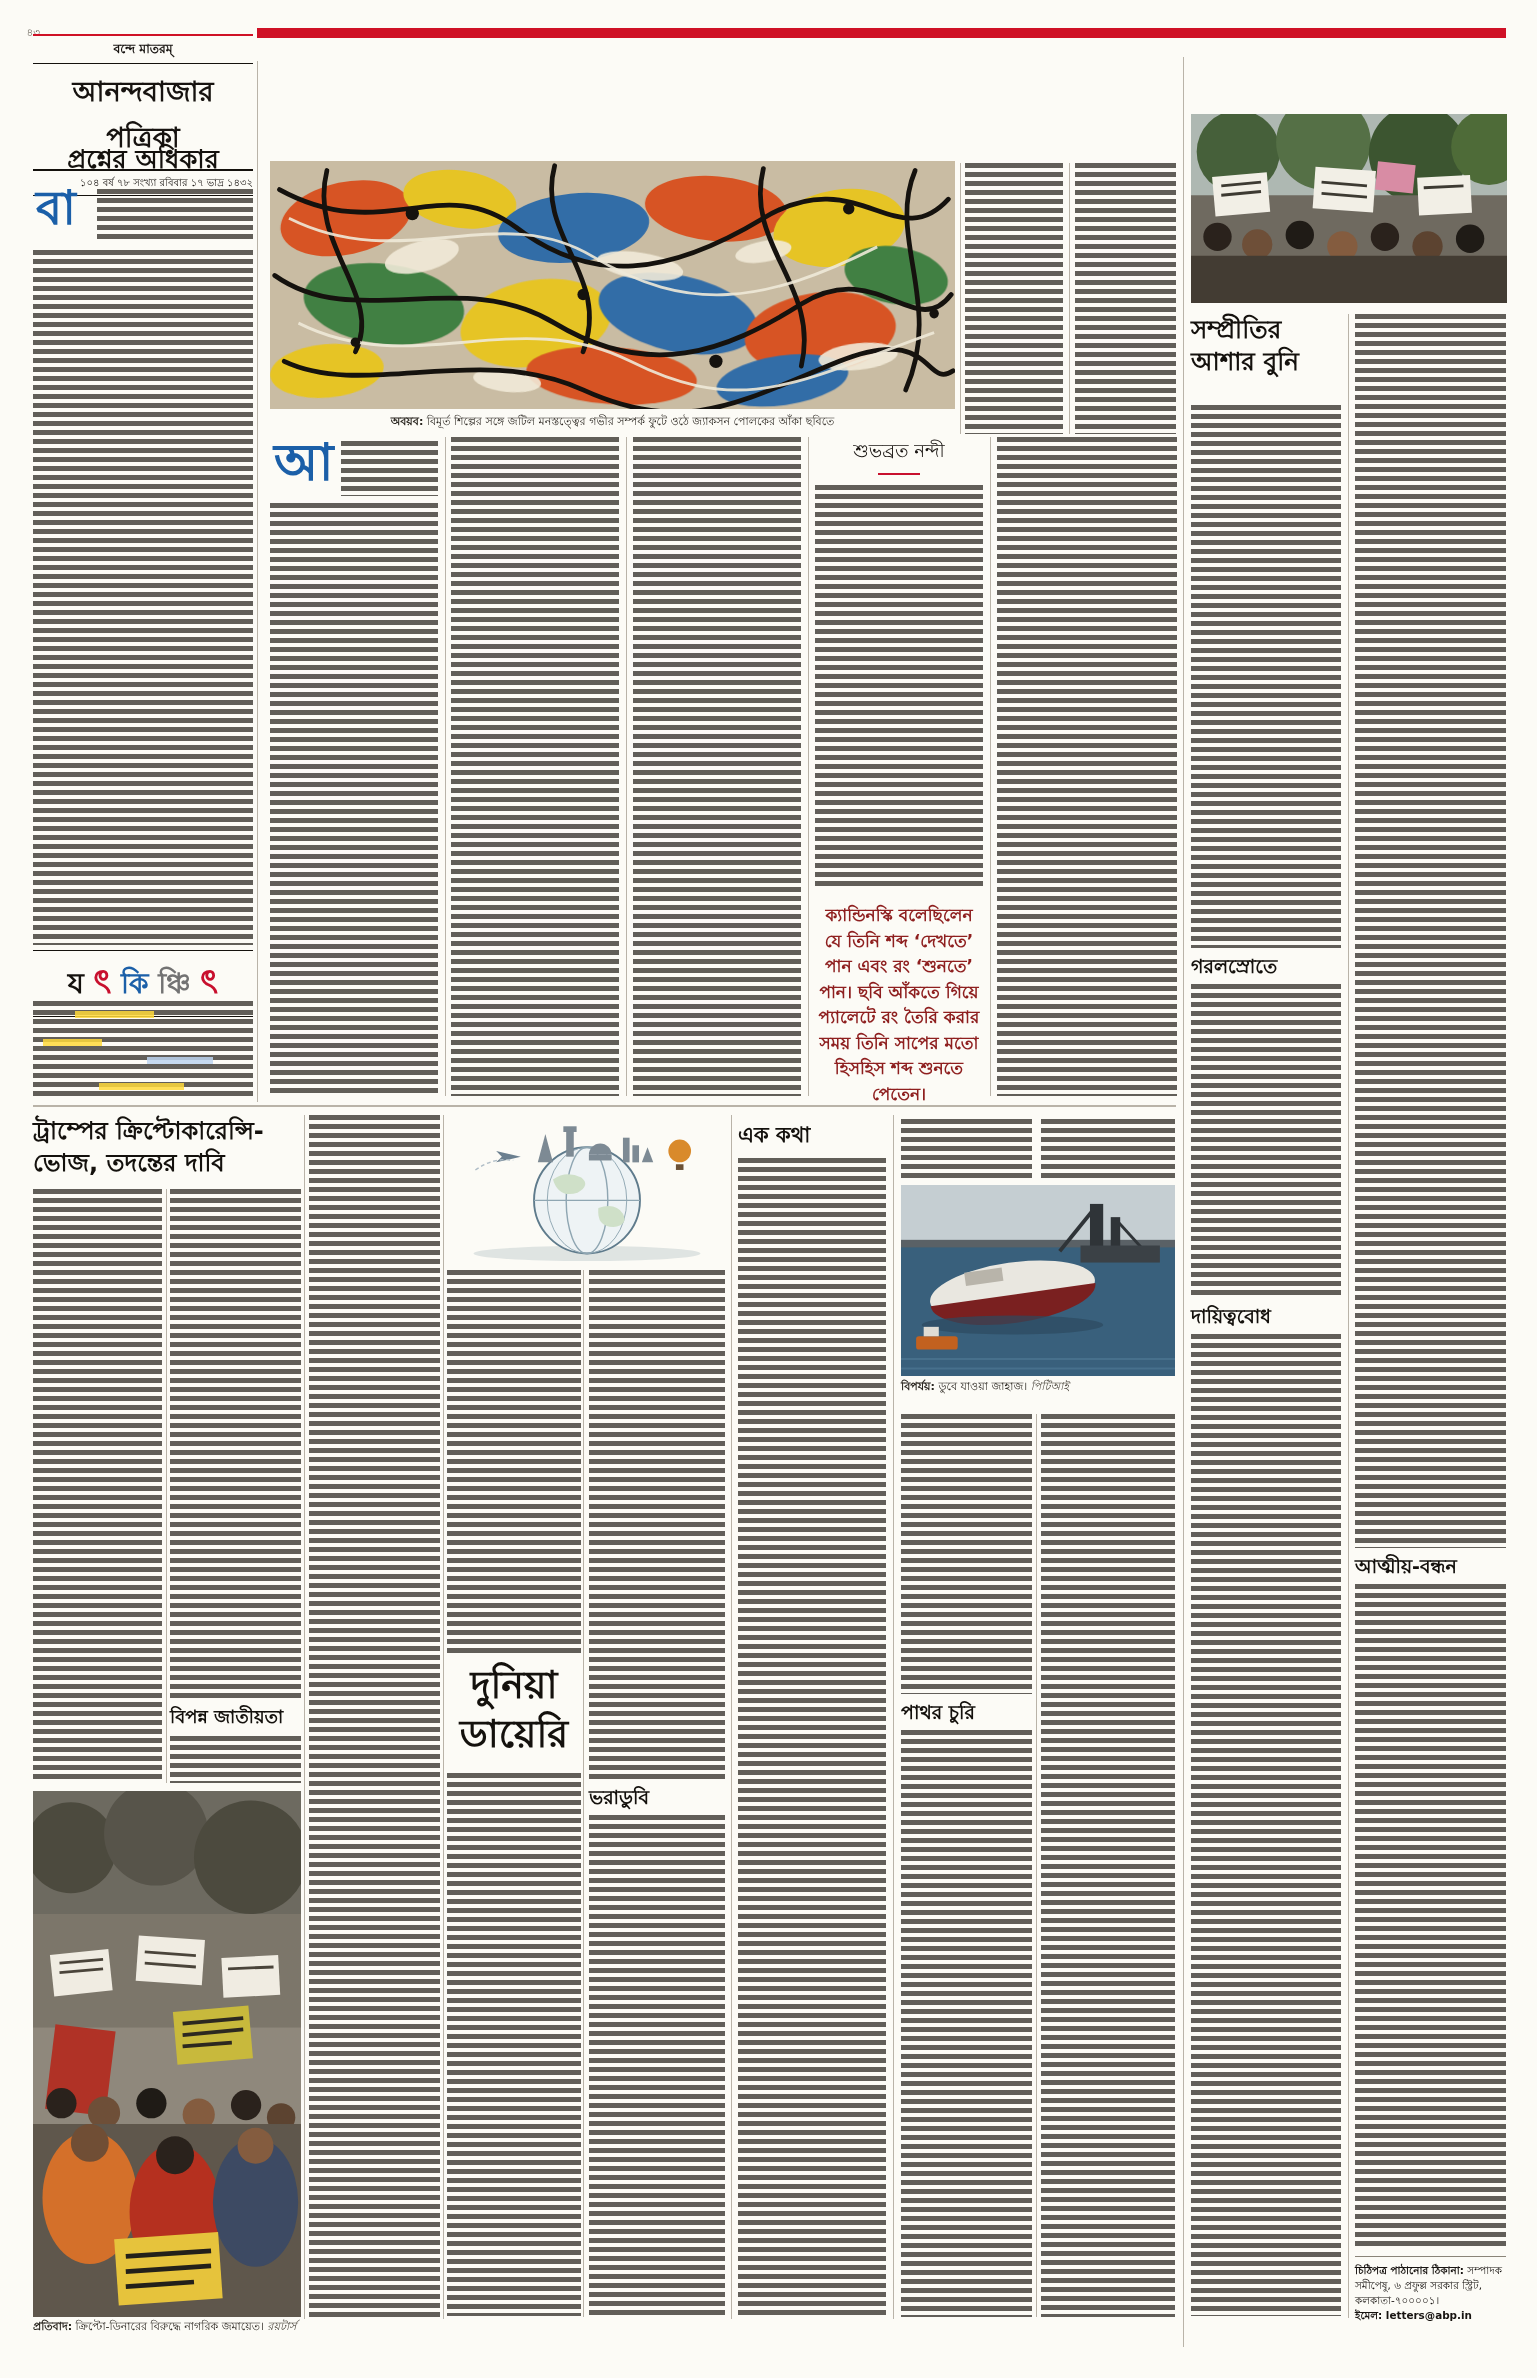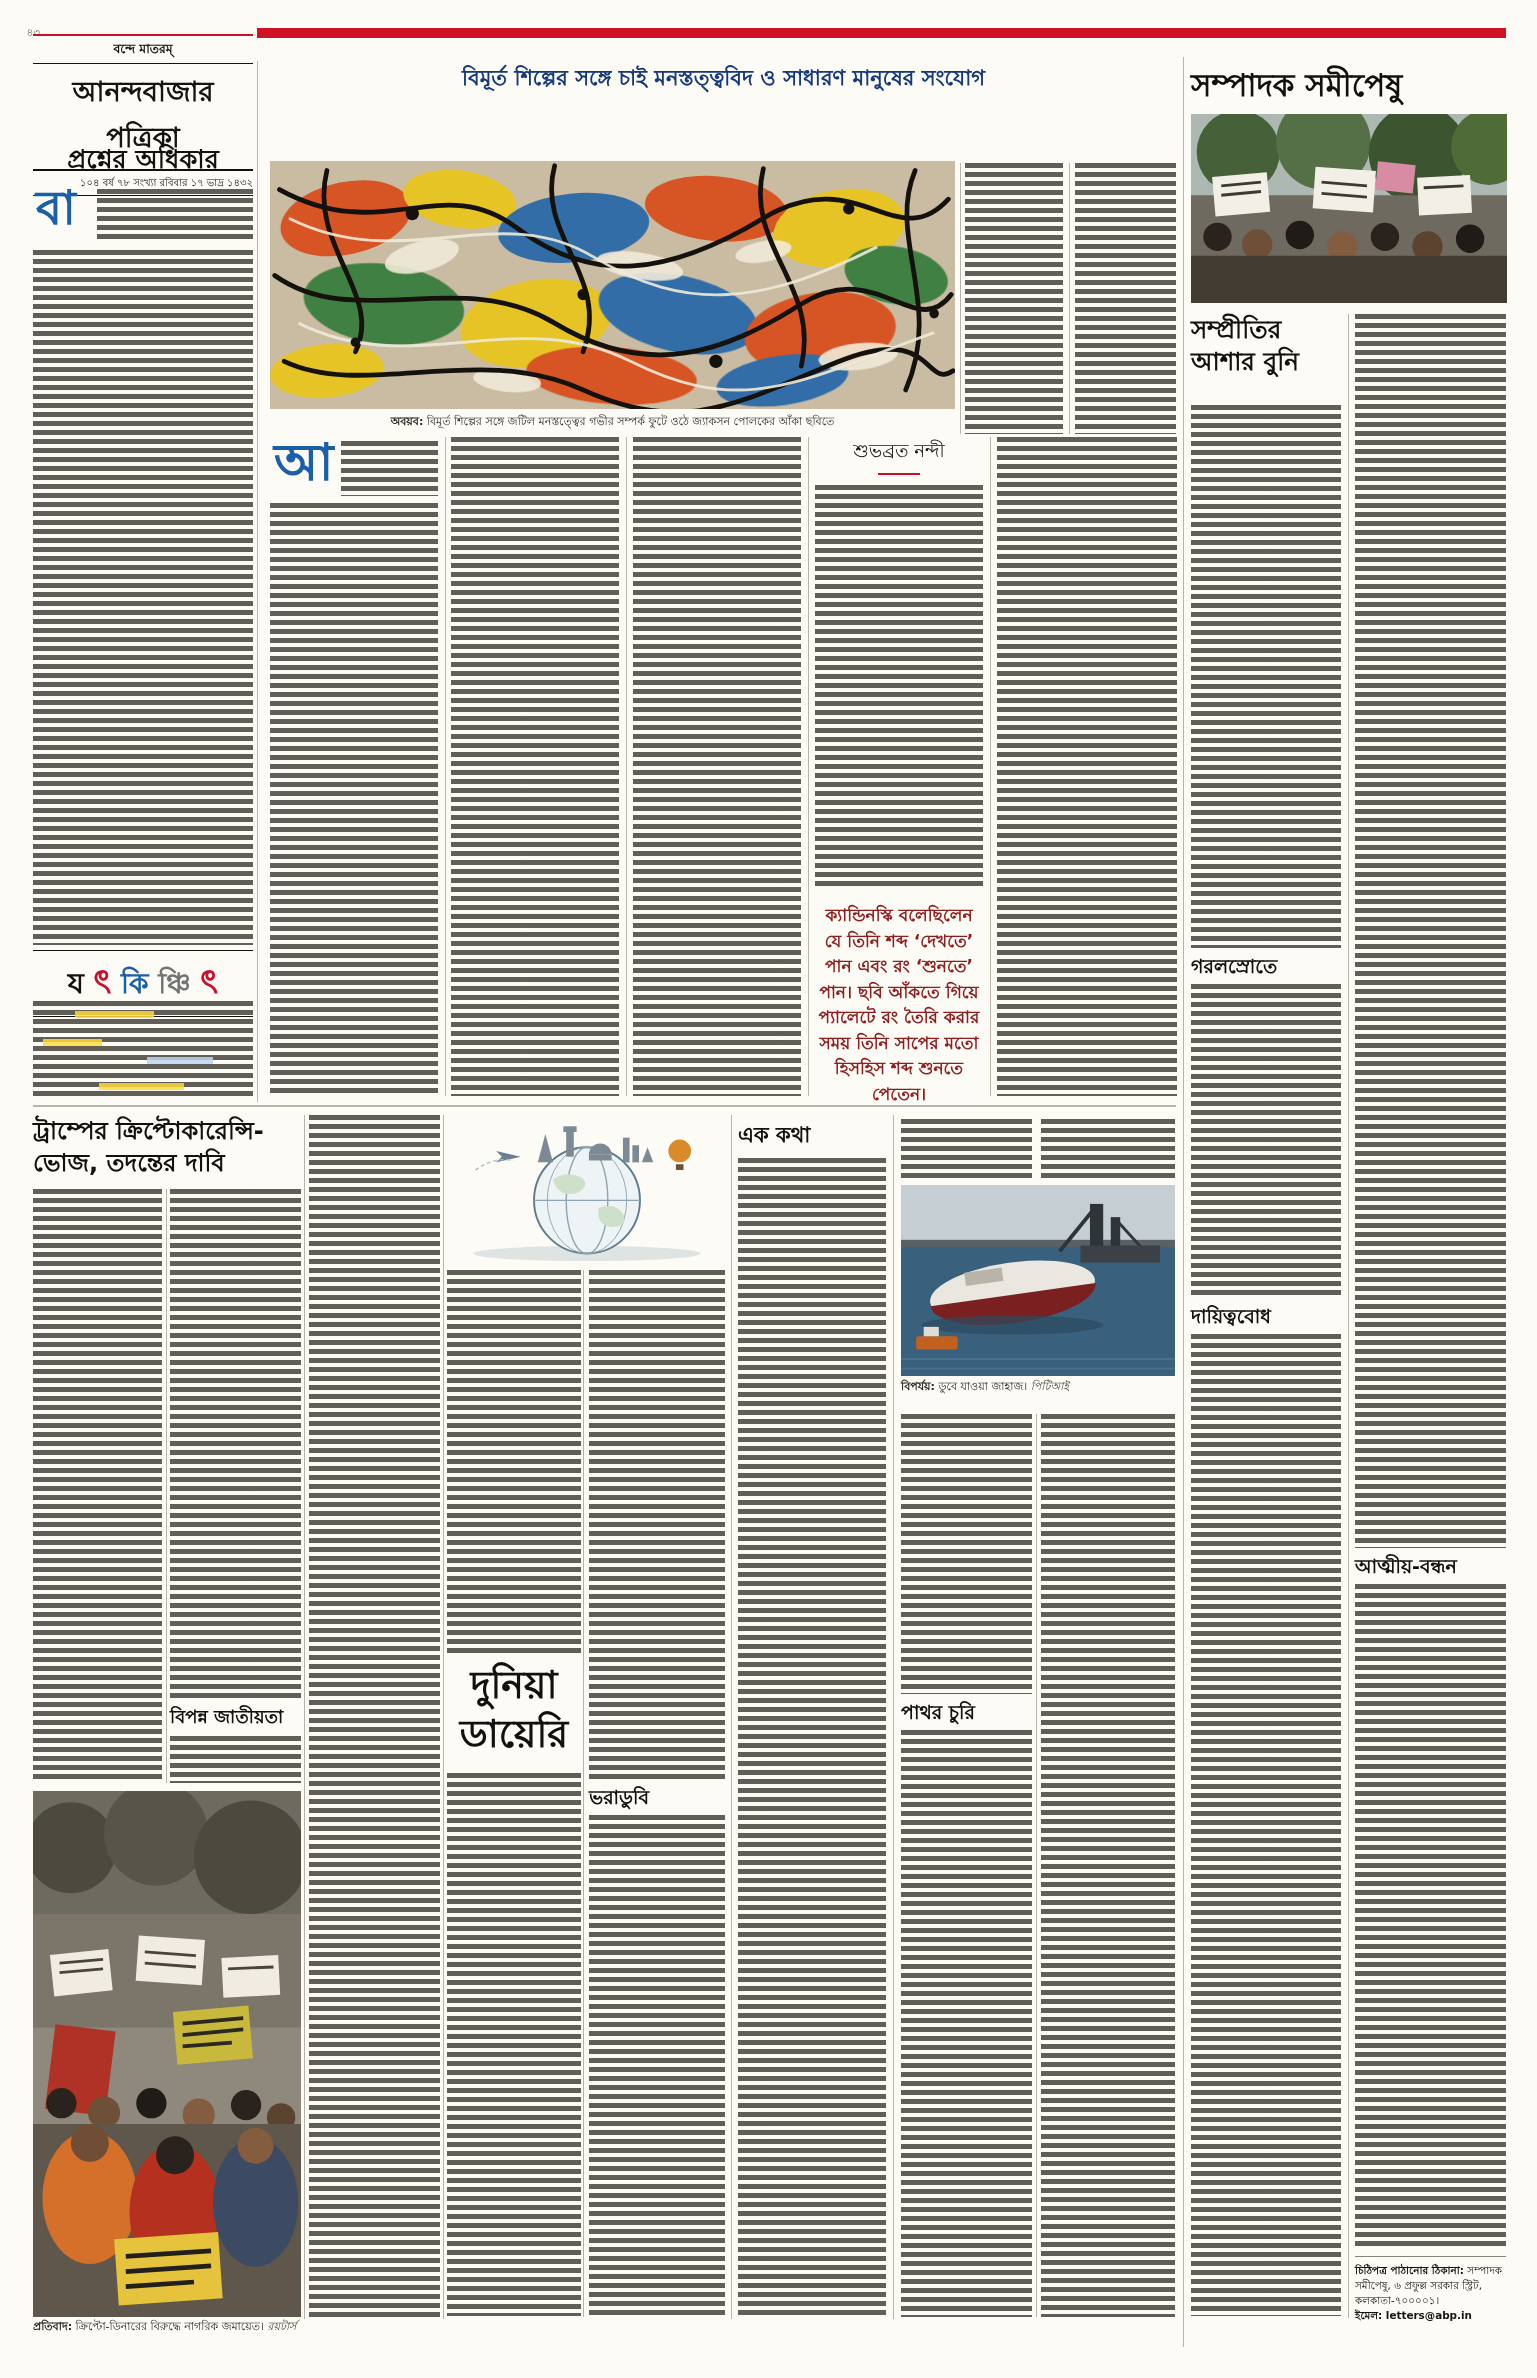--- a/index.html
+++ b/index.html
@@ -68,21 +68,20 @@
   <div class="abs" style="left:33px;top:1001px;width:220px;height:97px">
     <div class="greek-sm" style="width:100%;height:100%"></div>
     <span class="hl" style="left:42px;top:10.4px;width:79px"></span>
     <span class="hl" style="left:9.5px;top:38px;width:59px"></span>
     <span class="hl hl-blue" style="left:114px;top:56px;width:66px"></span>
     <span class="hl" style="left:66px;top:82px;width:85px"></span>
   </div>
 
   <div class="abs vr" style="left:257px;top:61px;height:1041px"></div>
 
-  <div class="abs kicker" style="left:270px;top:62px;width:907px;font-size:21px">বিমূর্ত শিল্পের সঙ্গে চাই মনস্তত্ত্ববিদ ও সাধারণ মানুষের সংযোগ</div>
 
   <div class="abs" style="left:270px;top:161px;width:685px;height:248px">
     <svg width="100%" height="100%" viewBox="0 0 722 260" preserveAspectRatio="none">
       <rect width="722" height="260" fill="#c9bca3"></rect>
       <g opacity="0.95">
         <ellipse cx="80" cy="60" rx="70" ry="38" fill="#d94f1e" transform="rotate(-12 80 60)"></ellipse>
         <ellipse cx="200" cy="40" rx="60" ry="30" fill="#e8c51f" transform="rotate(8 200 40)"></ellipse>
         <ellipse cx="320" cy="70" rx="80" ry="36" fill="#2b69a8" transform="rotate(-6 320 70)"></ellipse>
         <ellipse cx="470" cy="50" rx="75" ry="34" fill="#d94f1e" transform="rotate(5 470 50)"></ellipse>
         <ellipse cx="600" cy="70" rx="70" ry="40" fill="#e8c51f" transform="rotate(-9 600 70)"></ellipse>
@@ -302,21 +301,20 @@
     <span class="credit">পিটিআই</span>
   </div>
   <div class="abs greek-sm" style="left:901px;top:1414px;width:131px;height:280px"></div>
   <div class="abs subhead" style="left:901px;top:1698px;width:131px;font-size:19px">পাথর চুরি</div>
   <div class="abs greek-sm" style="left:901px;top:1730px;width:131px;height:587px"></div>
   <div class="abs vr" style="left:1036px;top:1414px;height:903px"></div>
   <div class="abs greek-sm" style="left:1041px;top:1414px;width:134px;height:903px"></div>
 
   <div class="abs vr" style="left:1183px;top:57px;height:2290px"></div>
 
-  <div class="abs headline serif" style="left:1191px;top:61px;width:316px;font-size:31px">সম্পাদক সমীপেষু</div>
 
   <div class="abs" style="left:1191px;top:114px;width:316px;height:189px">
     <svg width="100%" height="100%" viewBox="0 0 334 200" preserveAspectRatio="none">
       <rect width="334" height="200" fill="#aeb8b2"></rect>
       <circle cx="50" cy="40" r="44" fill="#46603a"></circle>
       <circle cx="140" cy="30" r="50" fill="#557046"></circle>
       <circle cx="240" cy="42" r="52" fill="#3c5530"></circle>
       <circle cx="315" cy="35" r="40" fill="#4e6b38"></circle>
       <rect x="0" y="86" width="334" height="114" fill="#6f6a60"></rect>
       <g fill="#f2efe6">

